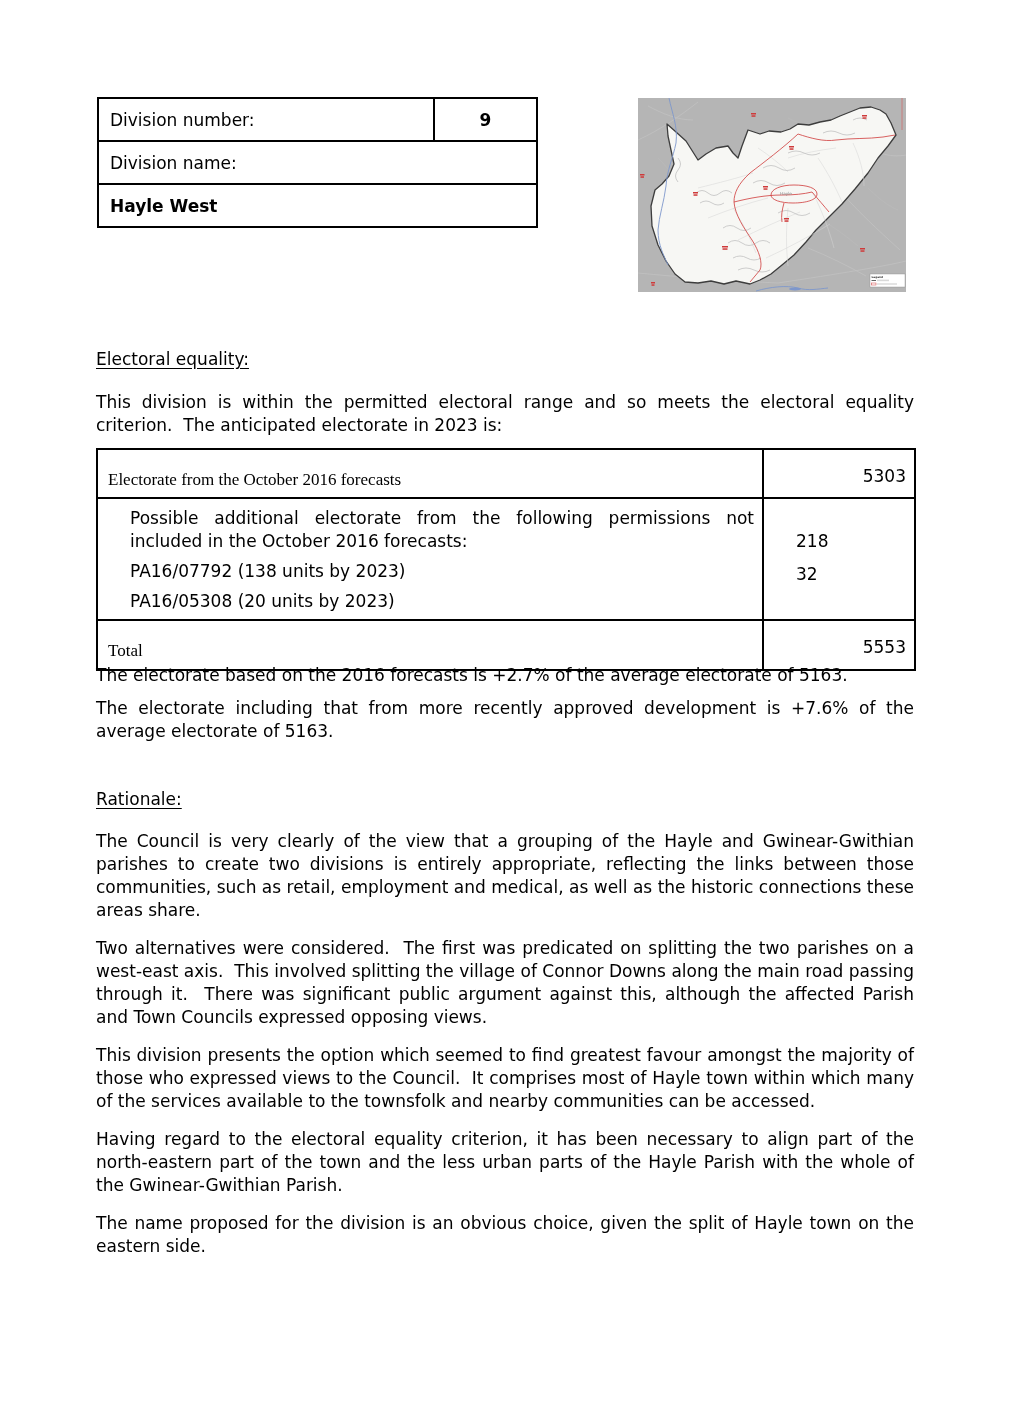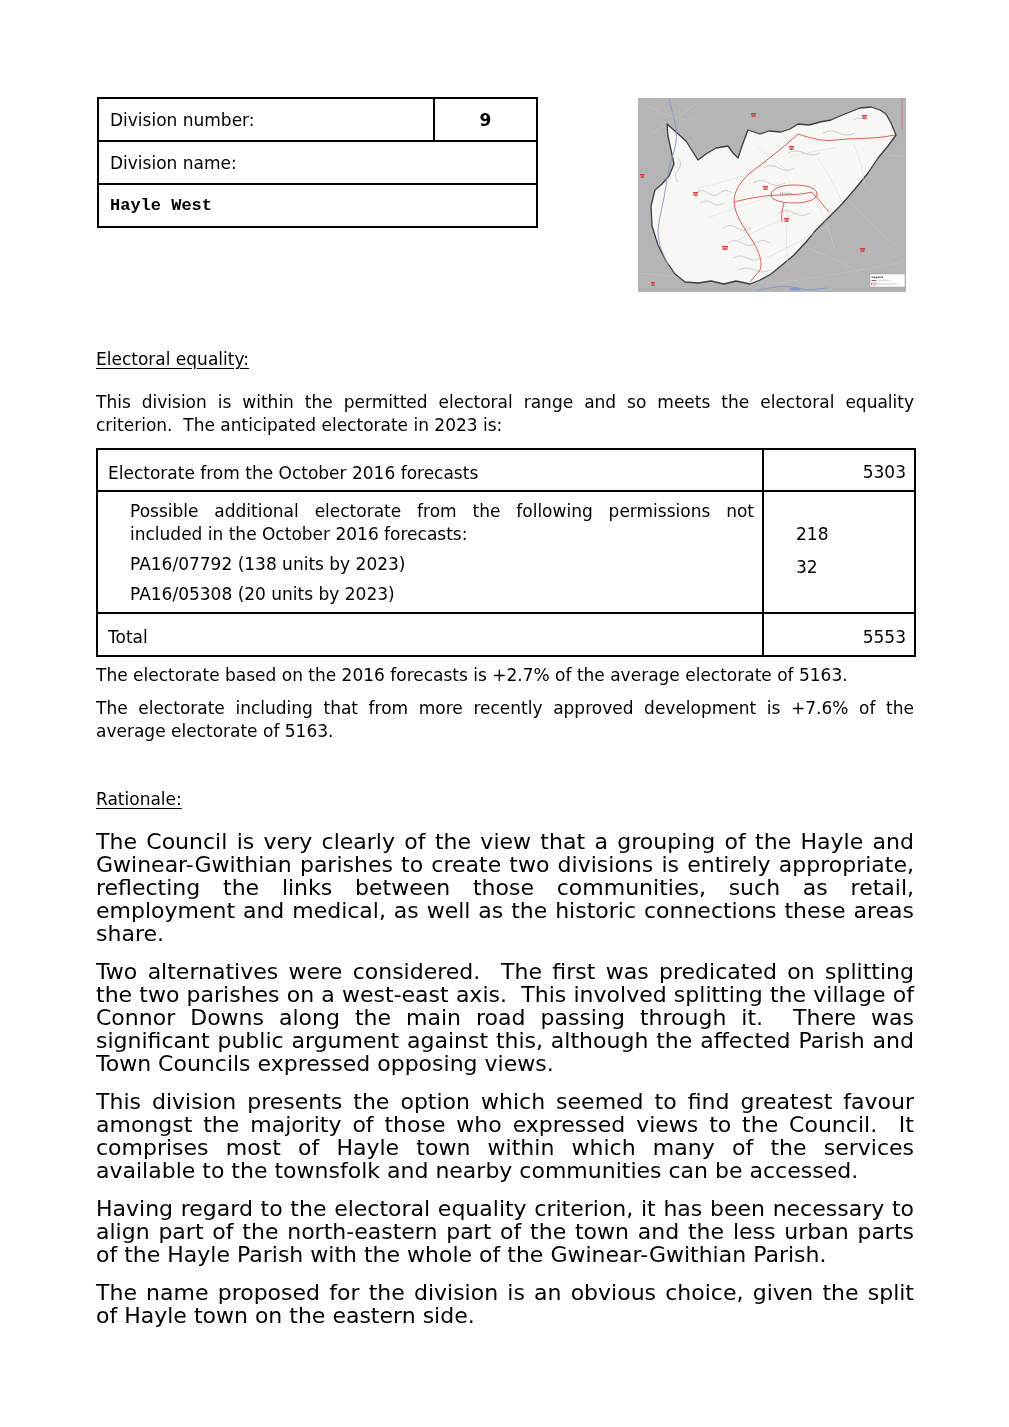--- a/index.html
+++ b/index.html
@@ -24,21 +24,21 @@
     height:41px;
     vertical-align:middle;
     padding:0 0 0 11px;
   }
   table.div-table td.num-cell {
     width:101px;
     text-align:center;
     font-weight:bold;
     padding:0;
   }
-  table.div-table td.bold { font-weight:bold;font-family:Liberation Mono, monospace; }
+  table.div-table td.bold { font-weight:bold; }
   
   .map-wrap { position:absolute; left:638px; top:98px; width:268px; height:194px; }
   .map-wrap svg { display:block; width:100%; height:100%; }
   
   .heading {
     position:absolute; left:96px;
     font-size:17px; line-height:23px;
     text-decoration:underline;
     text-underline-offset:3px;
   }
@@ -53,42 +53,42 @@
   table.etable {
     position:absolute; left:96px; top:448px;
     width:818px;
     border-collapse:collapse;
     font-size:17px;
     table-layout:fixed;
   }
   table.etable td { border:2px solid #000; vertical-align:middle;padding-left:32px; }
   table.etable col.c1 { width:666px; }
   table.etable col.c2 { width:152px; }
-  table.etable td.lbl { padding:5px 8px 0 10px; }
+  table.etable td.lbl { padding:12px 8px 0 10px;font-family:Liberation Serif, serif; }
   table.etable td.val { text-align:right; padding:4px 8px 0 0; }
   table.etable tr.r1 td { height:35px; }
   table.etable tr.r3 td { height:36px; }
   td.multi {
     vertical-align:top;
     padding:8px 8px 6px 10px;
   }
   td.multi p { margin:0; line-height:23px; }
   td.multi p.just { text-align:justify; white-space:pre-wrap; }
   td.multi p.pa { margin-top:7px; }
   td.vals {
     vertical-align:bottom;
     padding:0 8px 2px 0;
   }
   td.vals div { line-height:23px; }
   td.vals div + div { margin-top:10px; }
   
   .para-stack { position:absolute; left:96px; top:830px; width:818px; }
   .para-stack p {
     margin:0 0 15px 0;
-    font-size:22px; line-height:23px;
+    font-size:17px; line-height:23px;
     text-align:justify;
     white-space:pre-wrap;
   }
 </style>
 </head>
 <body>
 
 <div class="page">
 
   <table class="div-table">

